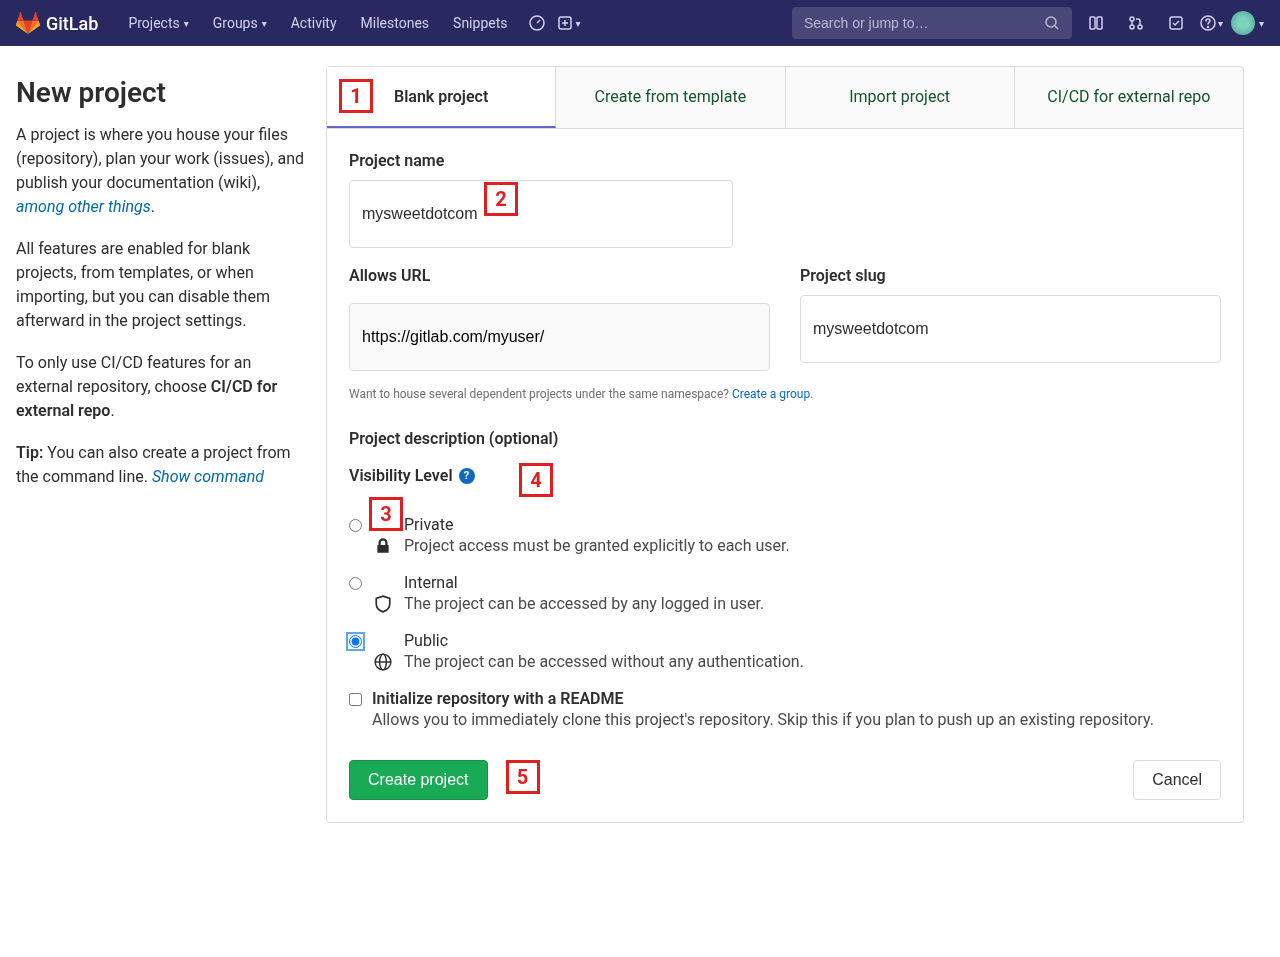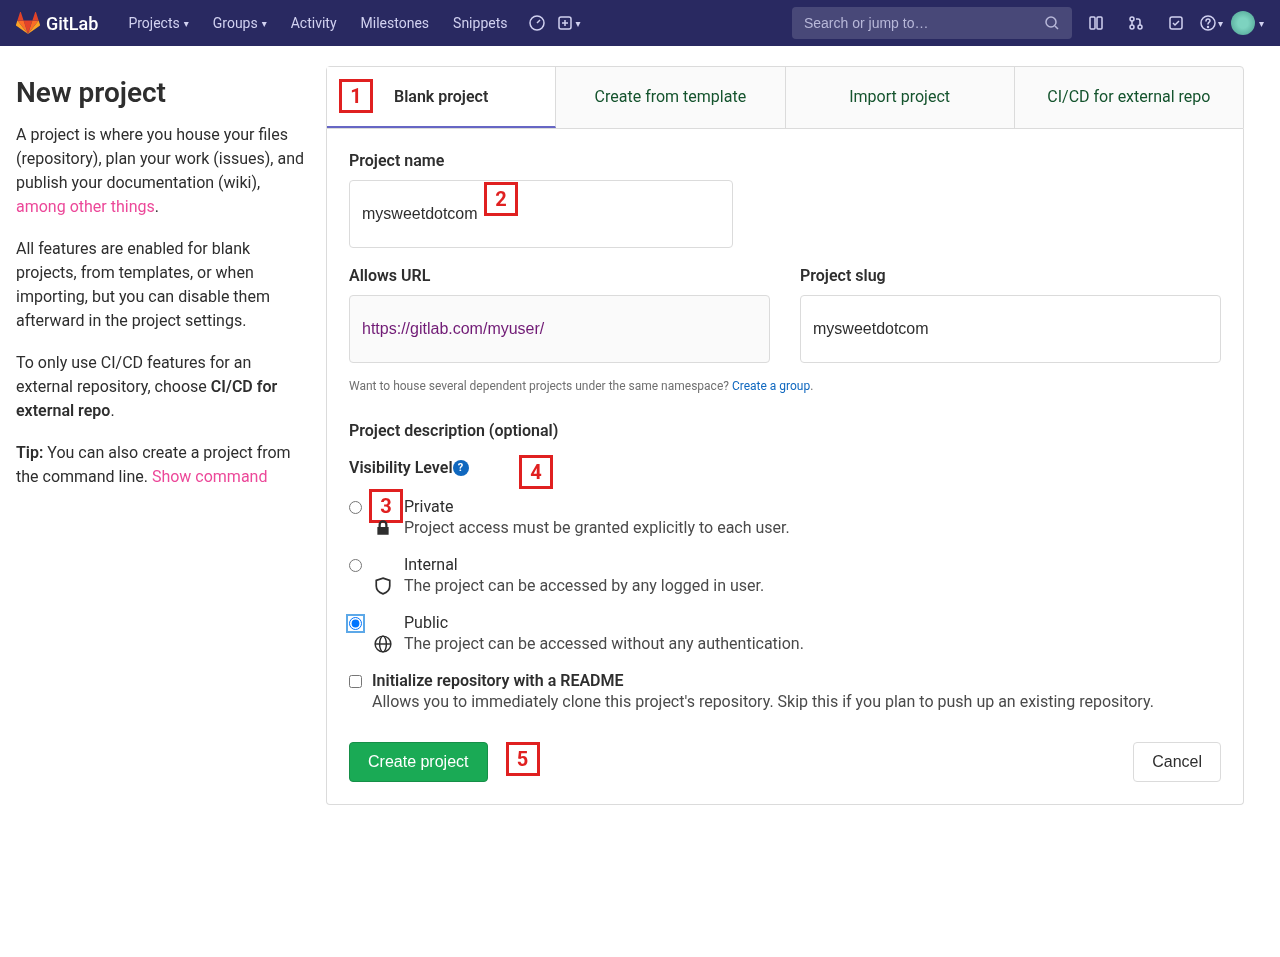--- a/index.html
+++ b/index.html
@@ -17,46 +17,46 @@
 .search-box input { background: transparent; border: none; color: #fff; flex: 1; outline: none; font-size: 14px; }
 .search-box input::placeholder { color: #b8b8d9; }
 .avatar { width: 24px; height: 24px; border-radius: 50%; background: radial-gradient(circle, #7dd3c0 30%, #4a9d8e 100%); display: inline-block; }
 .caret { font-size: 10px; }
 
 
 .page { display: flex; padding: 20px 16px; gap: 20px; max-width: 1260px; }
 .sidebar { width: 290px; padding-top: 10px; }
 .sidebar h1 { font-size: 28px; font-weight: 600; margin-bottom: 14px; }
 .sidebar p { font-size: 16px; line-height: 1.5; margin-bottom: 18px; color: #2e2e2e; }
-.sidebar a { color: #ec4899; text-decoration: none; }
+.sidebar a { color: #0369a1; text-decoration: none; font-style: italic; }
 .sidebar strong { font-weight: 600; }
 
 .main { flex: 1; }
 
 
 .tabs { display: flex; border: 1px solid #dbdbdb; border-radius: 4px 4px 0 0; background: #fafafa; }
 .tab { flex: 1; text-align: center; padding: 20px 10px; font-size: 16px; cursor: pointer; border-right: 1px solid #dbdbdb; color: #14532d; position: relative; }
 .tab:last-child { border-right: none; }
 .tab.active { background: #fff; color: #2e2e2e; font-weight: 600; border-bottom: 2px solid #6666c4; }
 .tab .marker { position: absolute; left: 12px; top: 12px; }
 
 
 .panel { border: 1px solid #dbdbdb; border-top: none; border-radius: 0 0 4px 4px; padding: 22px; }
 .form-row { display: flex; gap: 30px; margin-bottom: 6px; }
 .form-group { margin-bottom: 18px; flex: 1; }
 .form-group.wide { flex: 2; }
 .form-label { font-weight: 600; font-size: 16px; display: block; margin-bottom: 10px; }
 .input { width: 100%; border: 1px solid #dbdbdb; border-radius: 4px; padding: 24px 12px; font-size: 16px; color: #2e2e2e; }
-.input.url { background: #fafafa; color: #701a75; }
+.input.url { background: #fafafa; color: #000000; margin-top: 8px; }
 textarea.input { resize: vertical; min-height: 85px; font-family: inherit; }
 .hint { font-size: 12px; color: #707070; margin-top: -8px; margin-bottom: 28px; }
 .hint a { color: #1068bf; text-decoration: none; }
 
 
-.vis-title { font-weight: 600; font-size: 16px; display: flex; align-items: center; margin-bottom: 20px; }
+.vis-title { font-weight: 600; font-size: 16px; display: flex; align-items: center; gap: 6px; margin-bottom: 30px; }
 .help-icon { width: 16px; height: 16px; border-radius: 50%; background: #1068bf; color: #fff; font-size: 11px; display: inline-flex; align-items: center; justify-content: center; font-weight: bold; }
 .radio-row { display: flex; align-items: flex-start; gap: 12px; margin-bottom: 18px; }
 .radio-row input[type=radio] { margin-top: 4px; }
 .radio-row.selected input[type=radio] { outline: 2px solid #5ca8e8; outline-offset: 1px; }
 .radio-content { display: flex; gap: 10px; align-items: flex-end; }
 .radio-icon { width: 20px; margin-top: 2px; }
 .radio-text .title { font-size: 16px; margin-bottom: 2px; }
 .radio-text .desc { font-size: 16px; color: #4a4a4a; }
 
 

